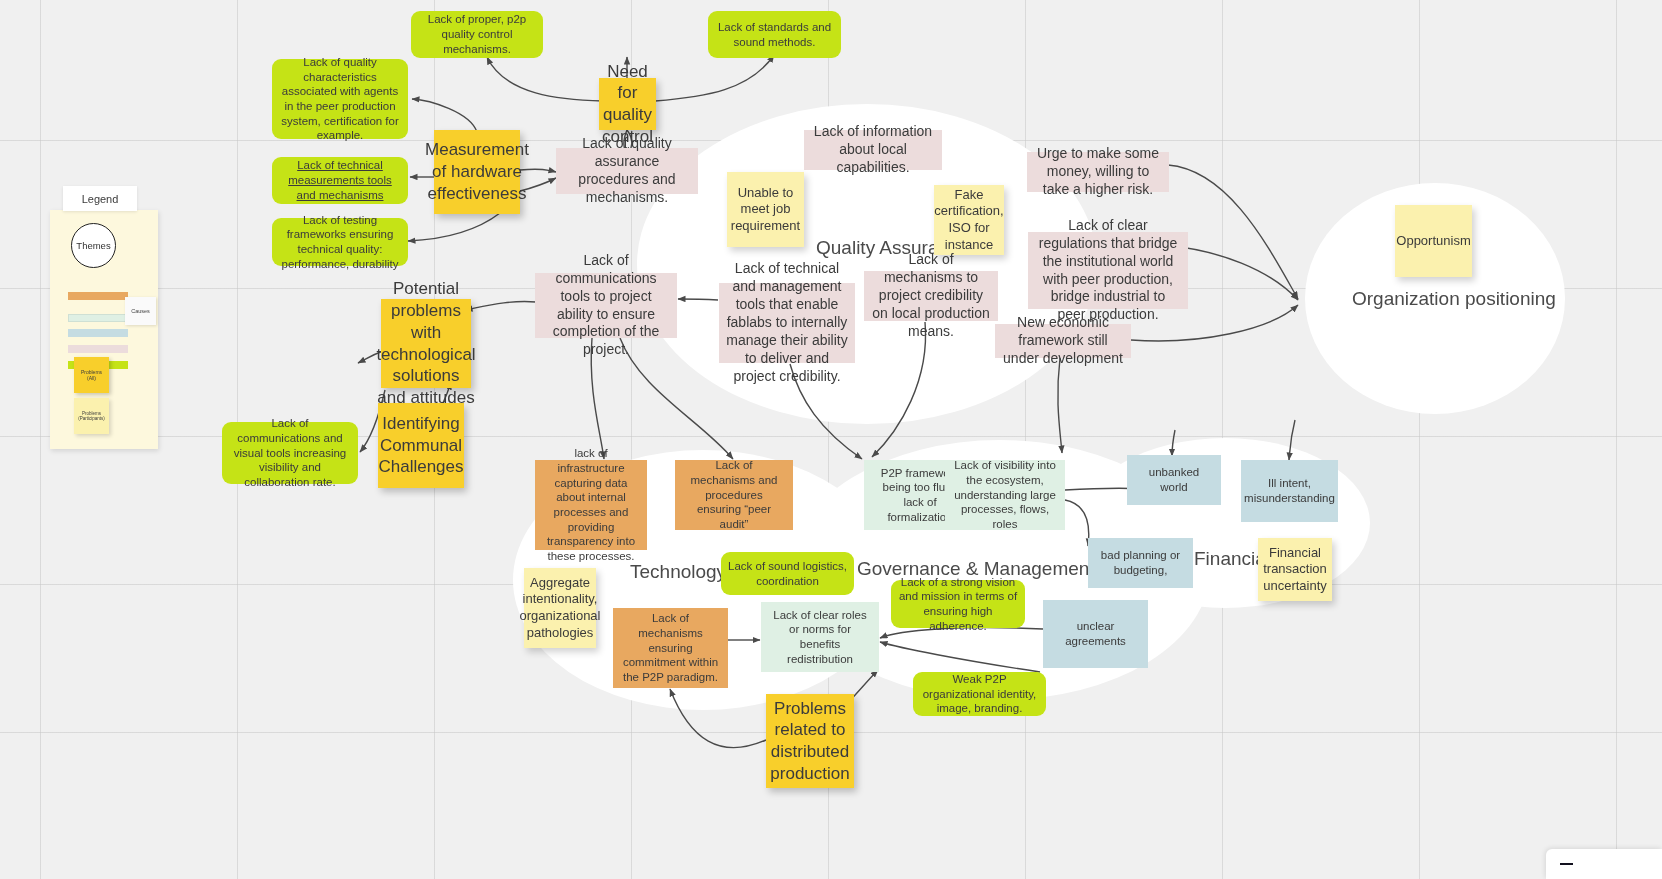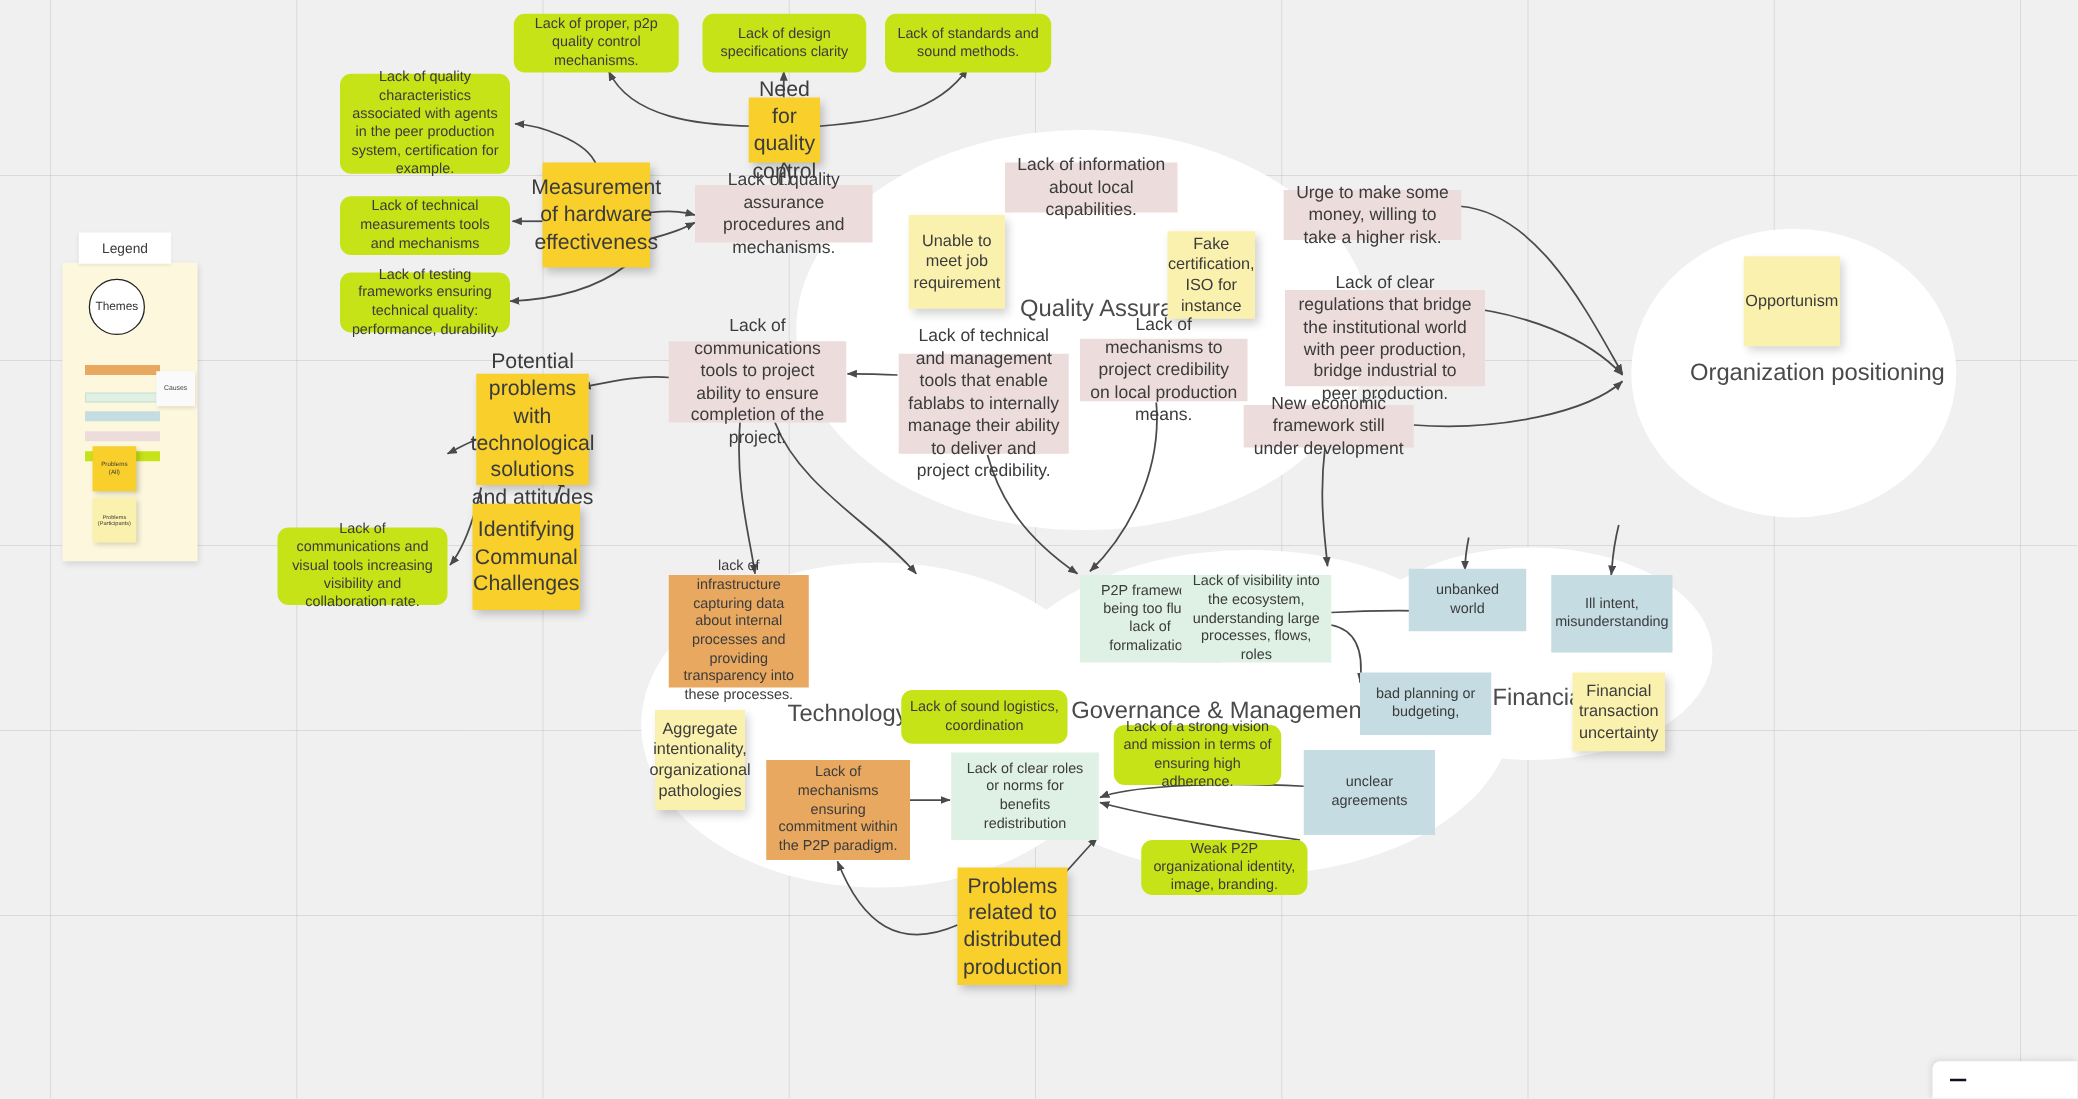--- a/index.html
+++ b/index.html
@@ -222,27 +222,26 @@
     </g>
   </svg>
 
   <div class="themelabel" style="left:816px; top:237px;">Quality Assurance</div>
   <div class="themelabel" style="left:1352px; top:288px;">Organization positioning</div>
   <div class="themelabel" style="left:630px; top:561px;">Technology</div>
   <div class="themelabel" style="left:857px; top:558px;">Governance &amp; Management</div>
   <div class="themelabel" style="left:1194px; top:548px;">Financial</div>
 
   <div class="node n-green" style="left:411px; top:11px; width:132px; height:47px;">Lack of proper, p2p quality control mechanisms.</div>
-  <div class="node n-green" style="left:562px; top:11px; width:131px; height:47px;">Lack of design specifications clarity</div>
   <div class="node n-green" style="left:708px; top:11px; width:133px; height:47px;">Lack of standards and sound methods.</div>
 
   <div class="node n-sticky" style="left:599px; top:78px; width:57px; height:52px;">Need for quality control</div>
 
   <div class="node n-green" style="left:272px; top:59px; width:136px; height:80px;">Lack of quality characteristics associated with agents in the peer production system, certification for example.</div>
-  <div class="node n-green" style="left:272px; top:157px; width:136px; height:47px;">Lack of technical measurements tools and mechanisms</div>
+  <div class="node n-green" style="left:272px; top:157px; width:136px; height:47px;text-decoration:underline;">Lack of technical measurements tools and mechanisms</div>
   <div class="node n-green" style="left:272px; top:218px; width:136px; height:48px;">Lack of testing frameworks ensuring technical quality: performance, durability</div>
 
   <div class="node n-sticky" style="left:434px; top:130px; width:86px; height:84px;">Measurement of hardware effectiveness</div>
 
   <div class="node n-pink" style="left:556px; top:148px; width:142px; height:46px;">Lack of quality assurance procedures and mechanisms.</div>
 
   <div class="node n-pink" style="left:804px; top:130px; width:138px; height:40px;">Lack of information about local capabilities.</div>
   <div class="node n-sticky-pale" style="left:727px; top:172px; width:77px; height:75px;">Unable to meet job requirement</div>
   <div class="node n-sticky-pale" style="left:934px; top:185px; width:70px; height:70px;">Fake certification, ISO for instance</div>
   <div class="node n-pink" style="left:719px; top:283px; width:136px; height:80px;">Lack of technical and management tools that enable fablabs to internally manage their ability to deliver and project credibility.</div>
@@ -253,20 +252,21 @@
   <div class="node n-pink" style="left:1028px; top:232px; width:160px; height:77px;">Lack of clear regulations that bridge the institutional world with peer production, bridge industrial to peer production.</div>
   <div class="node n-pink" style="left:995px; top:324px; width:136px; height:34px;">New economic framework still under development</div>
 
   <div class="node n-sticky-pale" style="left:1395px; top:205px; width:77px; height:72px;">Opportunism</div>
 
   <div class="node n-sticky" style="left:381px; top:299px; width:90px; height:89px;">Potential problems with technological solutions and attitudes</div>
   <div class="node n-green" style="left:222px; top:422px; width:136px; height:62px;">Lack of communications and visual tools increasing visibility and collaboration rate.</div>
   <div class="node n-sticky big" style="left:378px; top:403px; width:86px; height:85px;">Identifying Communal Challenges</div>
 
   <div class="node n-orange" style="left:535px; top:460px; width:112px; height:90px;">lack of infrastructure capturing data about internal processes and providing transparency into these processes.</div>
+  <div class="node n-orange" style="left:675px; top:460px; width:118px; height:70px;">Lack of mechanisms and procedures ensuring “peer audit”</div>
   <div class="node n-sticky-pale" style="left:524px; top:568px; width:72px; height:80px;">Aggregate intentionality, organizational pathologies</div>
   <div class="node n-orange" style="left:613px; top:608px; width:115px; height:80px;">Lack of mechanisms ensuring commitment within the P2P paradigm.</div>
 
   <div class="node n-mint" style="left:864px; top:460px; width:112px; height:70px;">P2P framework being too fluid, lack of formalization</div>
   <div class="node n-mint" style="left:945px; top:460px; width:120px; height:70px;">Lack of visibility into the ecosystem, understanding large processes, flows, roles</div>
   <div class="node n-green" style="left:721px; top:552px; width:133px; height:43px;">Lack of sound logistics, coordination</div>
   <div class="node n-mint" style="left:761px; top:602px; width:118px; height:70px;">Lack of clear roles or norms for benefits redistribution</div>
   <div class="node n-green" style="left:891px; top:580px; width:134px; height:48px;">Lack of a strong vision and mission in terms of ensuring high adherence.</div>
   <div class="node n-green" style="left:913px; top:672px; width:133px; height:44px;">Weak P2P organizational identity, image, branding.</div>
   <div class="node n-blue" style="left:1043px; top:600px; width:105px; height:68px;">unclear agreements</div>

